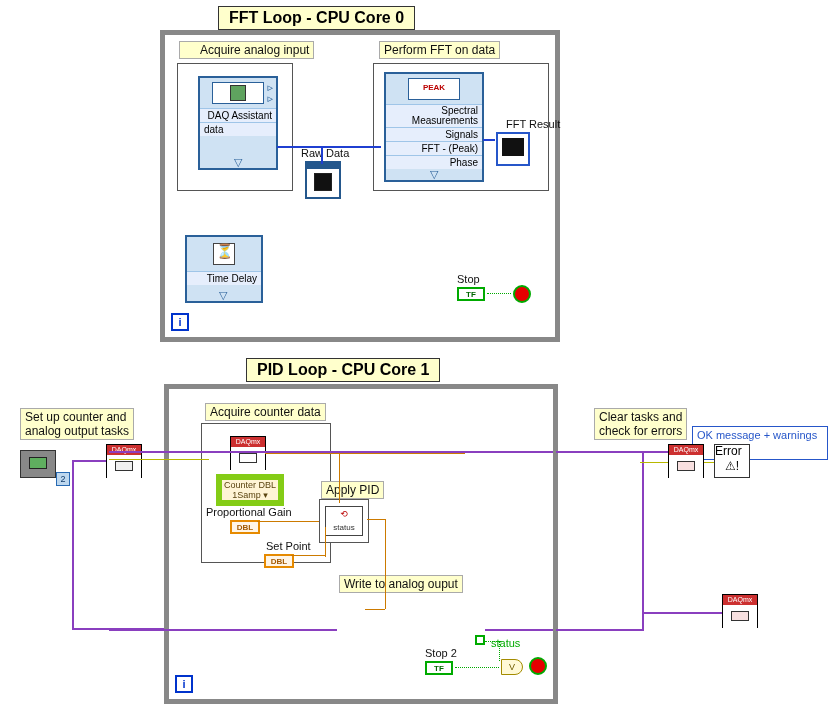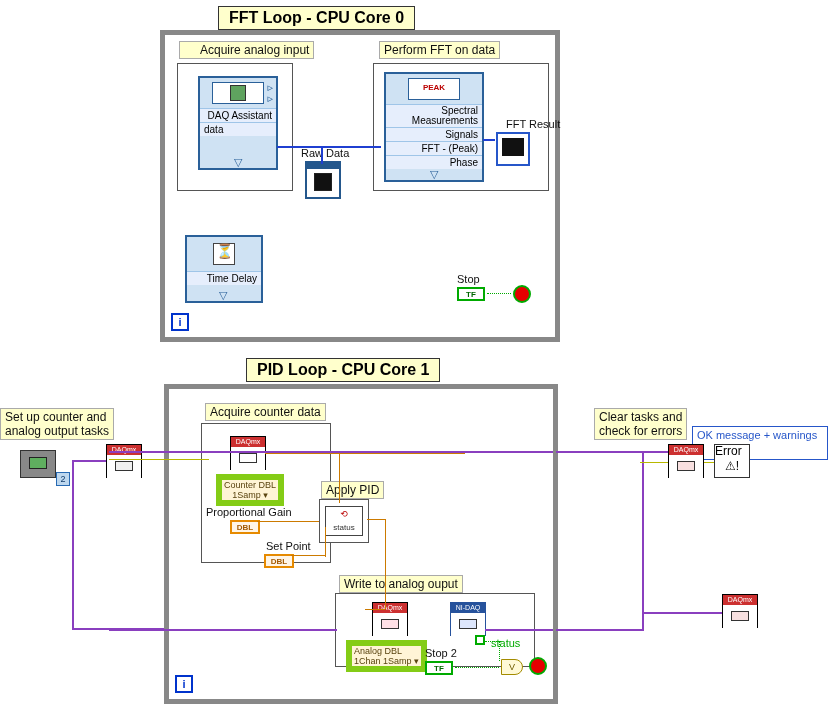--- a/index.html
+++ b/index.html
@@ -235,21 +235,21 @@
   <div class="plain-label" style="left:292px; top:238px;">Stop</div>
   <div class="tf-ctl" style="left:292px; top:252px;">TF</div>
   <div class="wire" style="background:#0a0; height:1px; left:322px; top:258px; width:24px; border-bottom:1px dotted #0a0;background:none;"></div>
   <div class="stop-btn" style="left:348px; top:250px;"></div>
 
   <div class="i-box" style="left:6px; bottom:6px;">i</div>
 </div>
 
 <div class="title-box" style="left:246px; top:358px;">PID Loop - CPU Core 1</div>
 
-<div class="label-box" style="left:0; top:408px; white-space:pre;">Set up counter and
+<div class="label-box" style="left:20px; top:408px; white-space:pre;">Set up counter and
 analog output tasks</div>
 
 <div class="tasks-icon" style="left:20px; top:450px;">
   <div class="inner"></div>
 </div>
 <div class="num-const" style="left:56px; top:472px;">2</div>
 
 <div class="daqmx-vi red" style="left:106px; top:444px;">
   <div class="band">DAQmx</div>
   <div class="body">
@@ -294,36 +294,20 @@
 
   <div class="label-box" style="left:152px; top:92px;">Apply PID</div>
   <div class="frame" style="left:150px; top:110px; width:50px; height:44px;">
     <div class="pid-vi" style="left:5px; top:6px;">
       <div class="row1">⟲</div>
       <div class="row2">status</div>
     </div>
   </div>
 
   <div class="label-box" style="left:170px; top:186px;">Write to analog ouput</div>
-  <div class="frame" style="left:166px; top:204px; width:200px; height:74px;">
-    <div class="daqmx-vi red" style="left:36px; top:8px;">
-      <div class="band">DAQmx</div>
-      <div class="body">
-          <div class="sig" style="background:#ffe0e6;"></div>
-        </div>
-    </div>
-    <div class="daqmx-vi" style="left:114px; top:8px; border-color:#26529c;">
-      <div class="band" style="background:#26529c;">NI-DAQ</div>
-      <div class="body">
-          <div class="sig" style="background:#dde6fc;"></div>
-        </div>
-    </div>
-    <div class="poly-selector" style="left:10px; top:46px; white-space:pre;">Analog DBL
-1Chan 1Samp</div>
-  </div>
 
   <div class="wire" style="left:96px; top:64px; width:200px;"></div>
   <div class="wire-v" style="left:170px; top:64px; height:50px;"></div>
   <div class="wire" style="left:88px; top:132px; width:62px;"></div>
   <div class="wire" style="left:122px; top:166px; width:34px;"></div>
   <div class="wire-v" style="left:156px; top:138px; height:30px;"></div>
   <div class="wire" style="left:198px; top:130px; width:18px;"></div>
   <div class="wire-v" style="left:216px; top:130px; height:90px;"></div>
   <div class="wire" style="left:196px; top:220px; width:20px;"></div>
 

